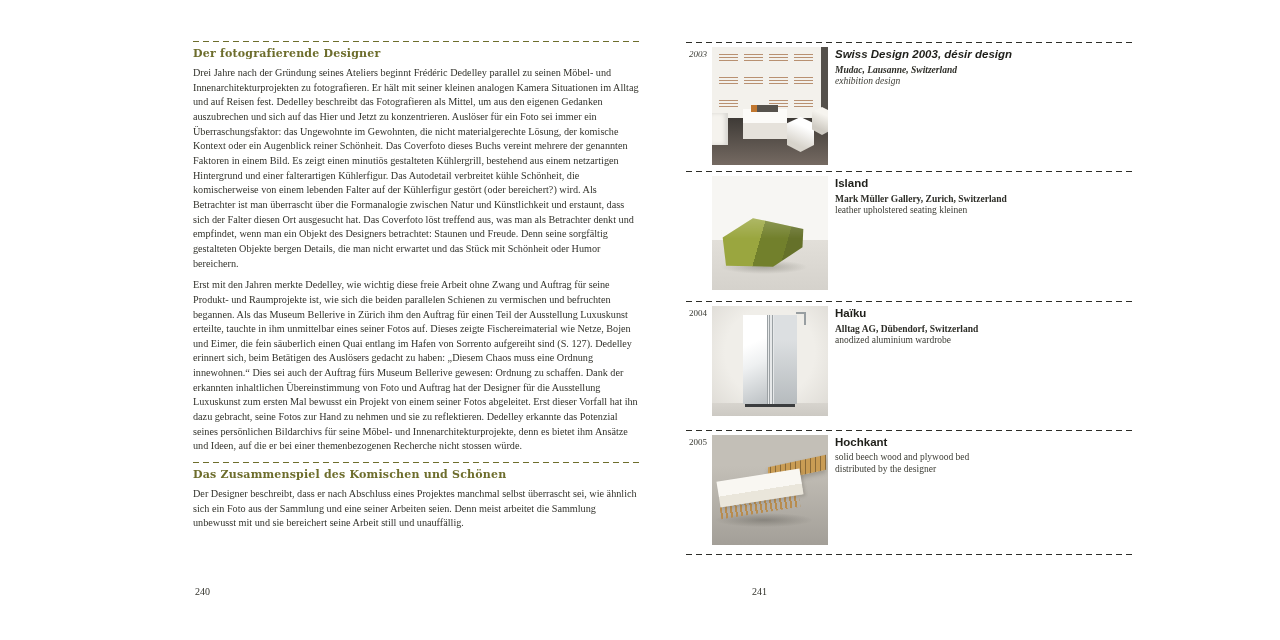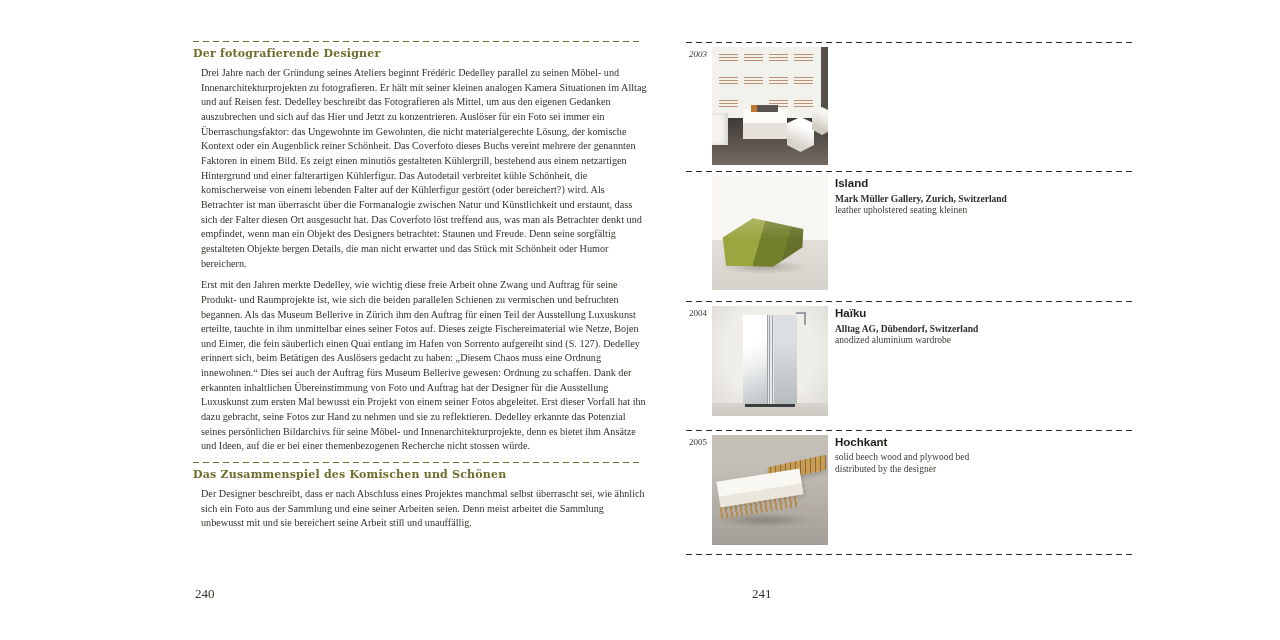--- a/index.html
+++ b/index.html
@@ -13,25 +13,25 @@
   
   .rule{height:1px;background:repeating-linear-gradient(90deg,var(--rc) 0 6px,transparent 6px 10px);}
   .rule.olive{--rc:#6d6d2c;}
   .rule.dark{--rc:#2d2d28;}
   .rule.abs{position:absolute;left:0;width:100%;}
 
   
   #left-page .flow{padding-top:41px;}
   .heading{font-family:"DejaVu Serif",serif;font-weight:700;font-size:11px;line-height:13px;
            color:#6d6d2c;letter-spacing:.2px;margin:5px 0 0 0;}
-  .para{font-size:10.2px;line-height:14.65px;margin:6px 0 0 8px;width:446px;
+  .para{font-size:10.2px;line-height:14.65px;margin:6px 0 0 0;width:446px;
         color:#33332c;text-align:left;}
   .para + .para{margin-top:7px;}
   .rule.flowrule{margin-top:8px;}
-  .pagenum{position:absolute;font-size:13px;color:#33332c;top:586px;left:2px;text-align:center;}
+  .pagenum{position:absolute;font-size:10px;color:#33332c;top:586px;left:2px;text-align:center;}
 
   
   .entry{position:absolute;left:0;width:100%;}
   .entry .rule{position:absolute;top:0;left:0;width:100%;}
   .entry-year{position:absolute;left:3px;top:7px;font-size:9px;color:#3a3a33;}
   .entry-year:empty{display:none;}
   .photo{position:absolute;left:26px;top:5px;width:116px;overflow:hidden;}
   .caption{position:absolute;left:149px;top:5px;width:290px;}
   .cap-title{font-family:"Liberation Sans",sans-serif;font-weight:700;font-size:11.5px;
              line-height:14px;color:#1f1f1a;margin-bottom:3px;}
@@ -139,20 +139,26 @@
         </div>
         <div class="band"></div>
         <div class="cube-left"></div>
         <div class="table"></div>
         <div class="mag"></div>
         <div class="mag-accent"></div>
         <div class="stool-a"></div>
         <div class="stool-b"></div>
       </div>
     </div>
+    <div class="caption">
+      <div class="cap-title">Swiss Design 2003, désir design</div>
+      <div class="cap-venue">Mudac, Lausanne, Switzerland</div>
+      <div class="cap-detail">exhibition design</div>
+
+    </div>
   </div>
 
   <div class="entry" style="top:171px;height:130px;">
     <div class="rule dark"></div>
 
     <div class="photo" style="height:114px;">
       <div class="scene sc-is">
         <div class="shadow"></div>
         <div class="pouf"></div>
       </div>

